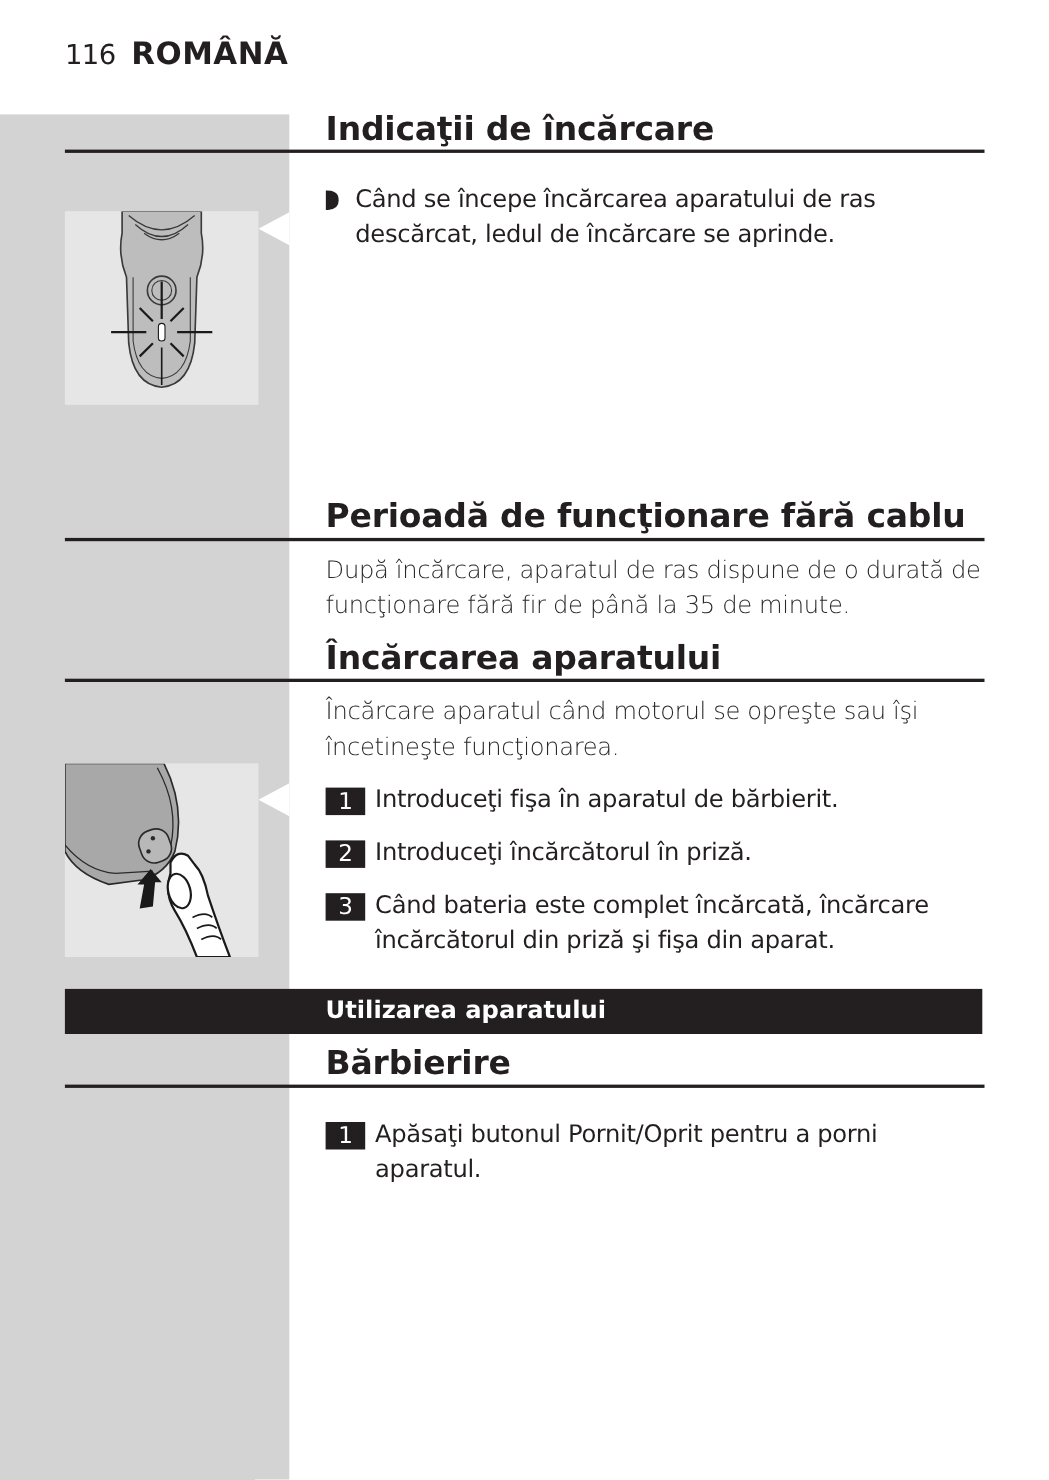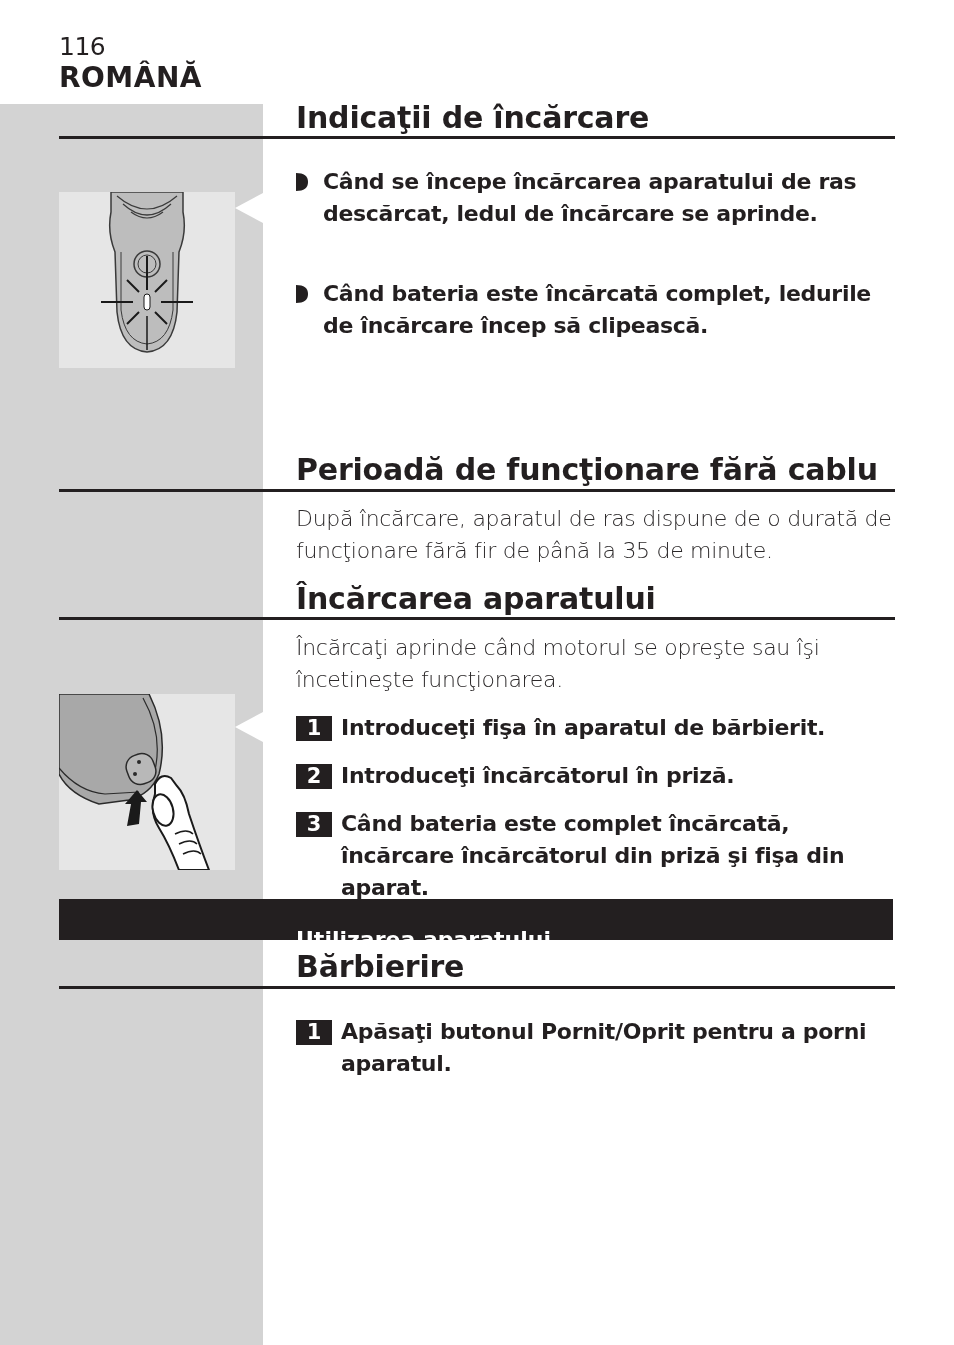--- a/index.html
+++ b/index.html
@@ -2,40 +2,40 @@
 <html><head>
 <meta charset="utf-8">
 <style>
   html, body { margin: 0; padding: 0; }
   body {
     width: 954px; height: 1345px; position: relative; overflow: hidden;
     background: #ffffff; color: #231f20;
     font-family: "DejaVu Sans", sans-serif;
   }
   .sidebar { position: absolute; left: 0; top: 104px; width: 263px; height: 1241px; background: #d3d3d3; }
-  .header { position: absolute; left: 59px; top: 32px; display: flex; align-items: baseline; flex-direction: column; }
+  .header { position: absolute; left: 59px; top: 32px; display: flex; align-items: baseline; }
   .page-num { font-size: 25px; font-weight: normal; margin-right: 14px; letter-spacing: -0.5px; }
   .lang { font-size: 28px; font-weight: bold; letter-spacing: 0.5px; }
   .rule { position: absolute; left: 59px; width: 836px; height: 3px; background: #231f20; }
   .abs { position: absolute; }
   .h2 { font-size: 30px; font-weight: bold; line-height: 32px; letter-spacing: -0.2px; white-space: nowrap; }
-  .p { font-size: 22px; line-height: 32px; font-weight: bold; color: #231f20; letter-spacing: -0.3px; }
+  .p { font-size: 22px; line-height: 32px; font-weight: normal; color: #231f20; letter-spacing: -0.3px; }
   .p.light { font-weight: 300; color: #2b2829; }
   .col { position: absolute; left: 296px; width: 600px; }
   .bullet { display: flex; }
   .bullet .mark { width: 27px; flex: 0 0 27px; display: flex; align-items: flex-start; padding-top: 7px; }
   .step { display: flex; align-items: flex-start; }
   .step .num {
     flex: 0 0 36px; width: 36px; height: 25px; margin-top: 4px; margin-right: 9px;
     background: #231f20; color: #fff; font-size: 21px; line-height: 25px; text-align: center;
   }
   .figure { position: absolute; left: 59px; width: 176px; height: 176px; background: #e6e6e6; overflow: hidden; }
   .pointer { position: absolute; width: 0; height: 0; border-top: 15px solid transparent; border-bottom: 15px solid transparent; border-right: 28px solid #ffffff; }
   .band { position: absolute; left: 59px; top: 899px; width: 834px; height: 41px; background: #231f20; }
-  .band-title { position: absolute; left: 296px; top: 903px; color: #fff; font-size: 22px; font-weight: bold; line-height: 32px; margin-top: 21px; }
+  .band-title { position: absolute; left: 296px; top: 903px; color: #fff; font-size: 22px; font-weight: bold; line-height: 32px; }
 </style>
 </head>
 <body>
 
 <div class="sidebar"></div>
 
 <div class="header">
   <span class="page-num">116</span>
   <span class="lang">ROMÂNĂ</span>
 </div>
@@ -71,37 +71,29 @@
     <span class="mark">
       <svg width="12" height="18" viewBox="0 0 12 18">
           <path d="M0 0 Q12 0 12 9 Q12 18 0 18 Z" fill="#231f20"></path>
         </svg>
     </span>
     <span>Când se începe încărcarea aparatului de ras descărcat, ledul de încărcare se aprinde.</span>
   </div>
 </div>
 
 <div class="col" style="top:278px;">
-  <div class="bullet p">
-    <span class="mark">
-      <svg width="12" height="18" viewBox="0 0 12 18">
-          <path d="M0 0 Q12 0 12 9 Q12 18 0 18 Z" fill="#231f20"></path>
-        </svg>
-    </span>
-    <span>Când bateria este încărcată complet, ledurile de încărcare încep să clipească.</span>
-  </div>
 </div>
 
 <div class="abs h2" style="left:296px; top:454px;">Perioadă de funcţionare fără cablu</div>
 <div class="rule" style="top:489px;"></div>
 <div class="col p light" style="top:503px;">După încărcare, aparatul de ras dispune de o durată de funcţionare fără fir de până la 35 de minute.</div>
 
 <div class="abs h2" style="left:296px; top:583px;">Încărcarea aparatului</div>
 <div class="rule" style="top:617px;"></div>
-<div class="col p light" style="top:632px;">Încărcaţi aprinde când motorul se opreşte sau îşi încetineşte funcţionarea.</div>
+<div class="col p light" style="top:632px;">Încărcare aparatul când motorul se opreşte sau îşi încetineşte funcţionarea.</div>
 
 <div class="figure" style="top:694px;">
   <svg width="176" height="176" viewBox="0 0 176 176">
     <path d="M0 0 L90 0 Q110 40 100 80 Q92 100 70 106 L40 110 Q10 100 0 80 Z" fill="#a8a8a8" stroke="#2a2a2a" stroke-width="1.5"></path>
     <path d="M0 74 Q20 98 46 100 L80 98" fill="none" stroke="#2a2a2a" stroke-width="1.2"></path>
     <path d="M84 4 Q104 40 96 76" fill="none" stroke="#2a2a2a" stroke-width="1.2"></path>
     <rect x="68" y="60" width="28" height="30" rx="12" fill="#b8b8b8" stroke="#2a2a2a" stroke-width="1.5" transform="rotate(-20 82 75)"></rect>
     <circle cx="80" cy="68" r="2" fill="#2a2a2a"></circle>
     <circle cx="76" cy="80" r="2" fill="#2a2a2a"></circle>
     <path d="M96 90 Q102 78 112 84 L118 92 Q126 100 130 120 Q140 150 150 176 L120 176 Q110 150 100 134 Q90 118 96 100 Z" fill="#ffffff" stroke="#1a1a1a" stroke-width="2"></path>

